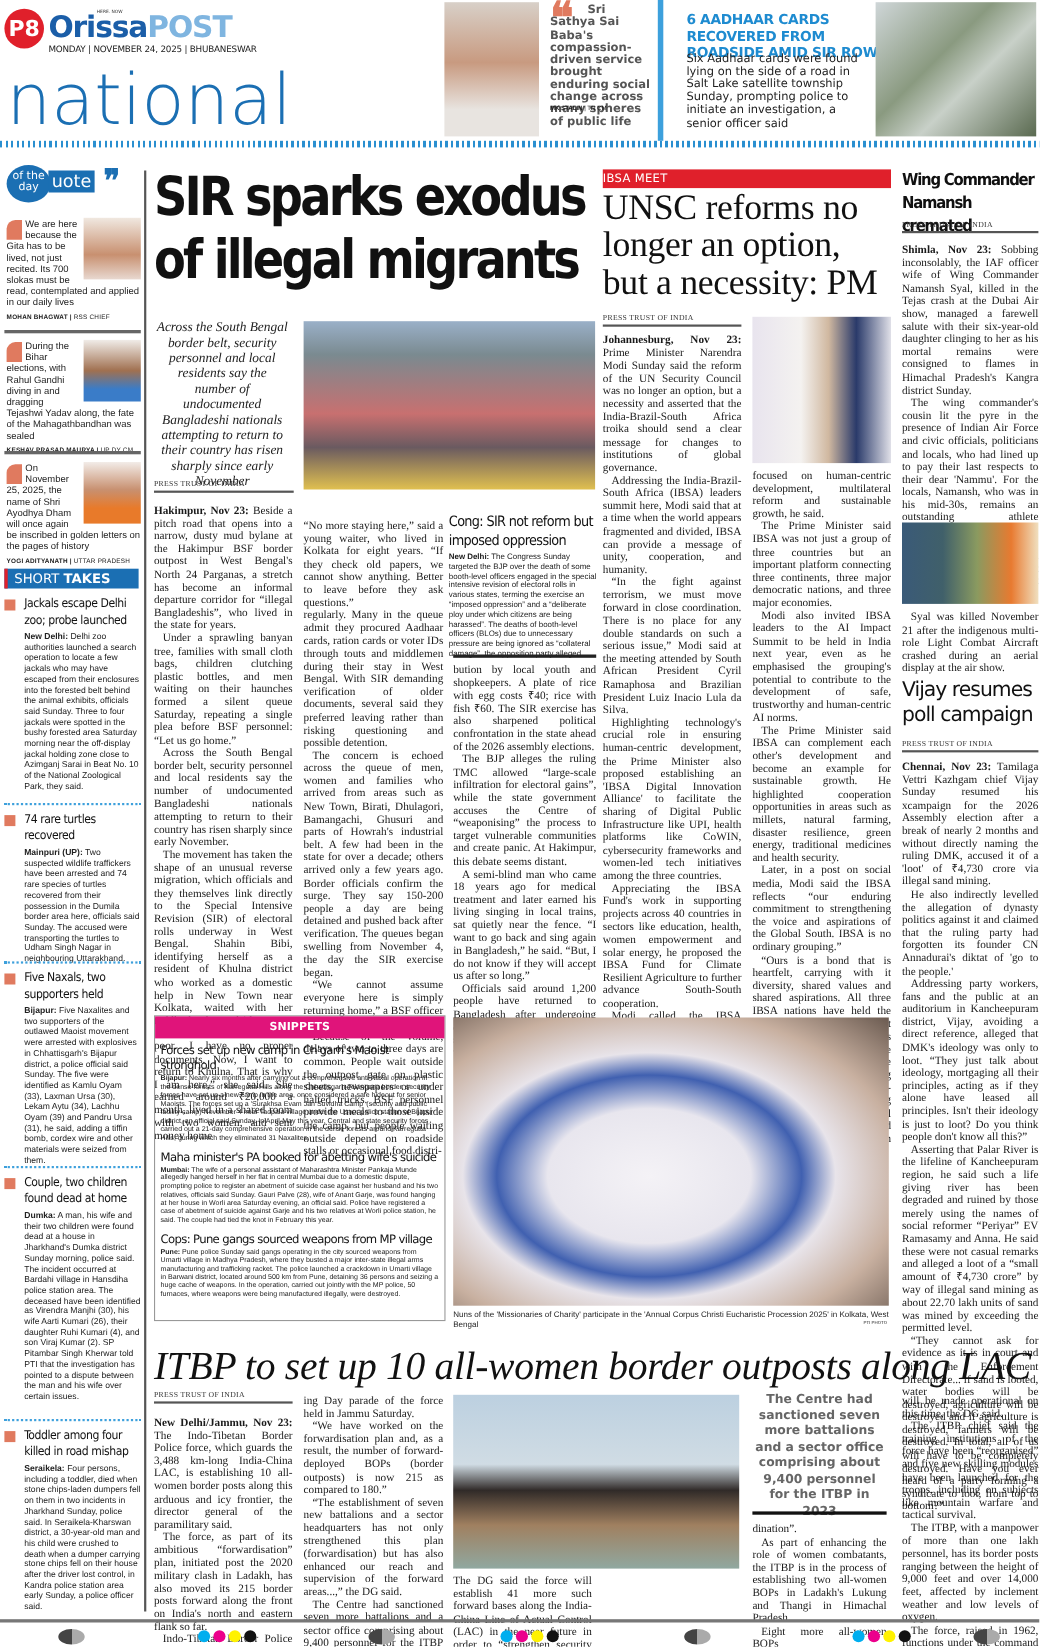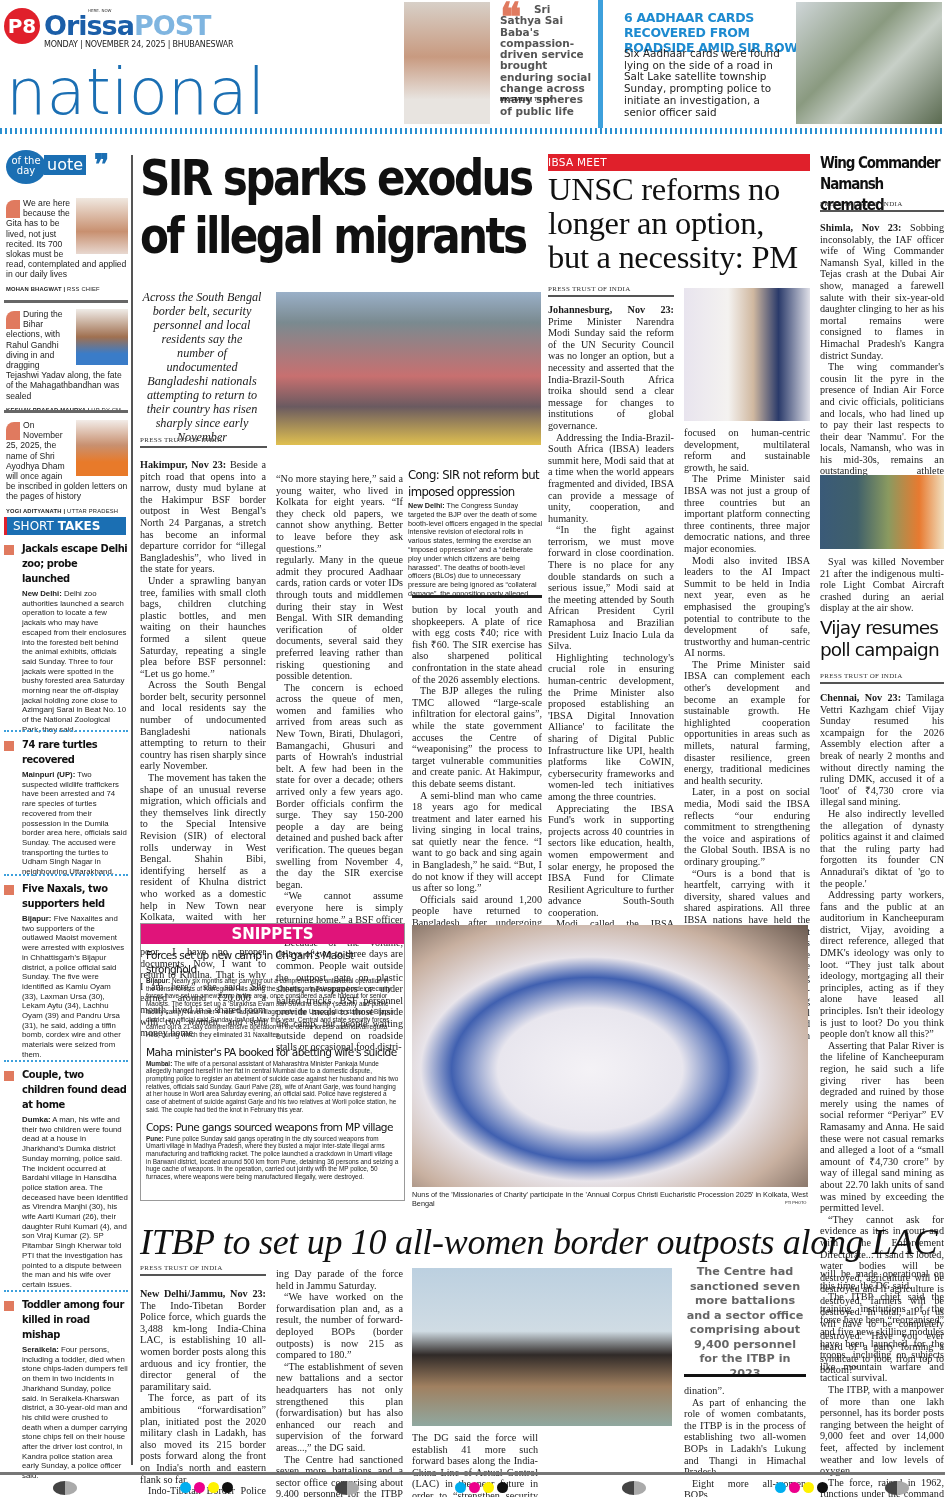--- a/index.html
+++ b/index.html
@@ -29,39 +29,39 @@
   .qitem .mark { float: left; width: 14px; height: 18px; background: #e07a5f; border-radius: 8px 0 0 0; margin: 2px 3px 0 0; }
   .qitem .img { float: right; width: 52px; height: 56px; background: #b08a70; margin-left: 3px; }
   .qitem .who { clear: both; font-size: 5.8px; font-weight: bold; padding-top: 4px; letter-spacing: .2px; }
   .qitem .who span { font-weight: normal; }
   .col-divider { width: 2px; background: #555; position: absolute; }
   .hr-thick { position: absolute; height: 3px; background: #666; }
   
   .st-head { left: 4px; top: 517px; width: 122px; height: 18px; background: #1b6fb3; border-left: 3px solid #e0202b; color: #fff; font-family: "DejaVu Sans", sans-serif; font-size: 12px; line-height: 18px; padding-left: 6px; }
   .st-item { position: absolute; left: 4px; width: 124px; }
   .st-item .sq { position: absolute; left: 0; top: 4px; width: 10px; height: 10px; background: #e07a5f; }
-  .st-item h3 { margin-left: 18px; font-family: "DejaVu Sans", sans-serif; font-weight: bold; font-size: 11px; line-height: 15px; letter-spacing: -.4px; color: #111; font-stretch: condensed; }
+  .st-item h3 { margin-left: 18px; font-family: "DejaVu Sans", sans-serif; font-weight: normal; font-size: 11px; line-height: 15px; letter-spacing: -.4px; color: #111; font-stretch: condensed; }
   .st-item .txt { margin-left: 18px; margin-top: 3px; font-family: "Liberation Sans", sans-serif; font-size: 7.8px; line-height: 9.7px; color: #222; }
   .st-item .txt b { font-weight: bold; }
   .st-sep { position: absolute; left: 4px; width: 124px; border-top: 2px dotted #3da0dc; }
   
   .main-head { left: 140px; top: 150px; width: 405px; font-family: "DejaVu Sans", sans-serif; font-weight: bold; font-size: 49px; line-height: 58px; letter-spacing: -3px; color: #111; transform: scaleX(.86); transform-origin: left; white-space: nowrap; }
   .deck { left: 142px; top: 290px; width: 120px; font-family: "Liberation Serif", serif; font-style: italic; font-size: 12.2px; line-height: 14px; text-align: center; color: #222; }
   .cong-box { left: 408px; top: 466px; width: 135px; }
   .cong-box h3 { font-family: "DejaVu Sans", sans-serif; font-size: 13px; line-height: 17px; letter-spacing: -.6px; font-weight: normal; color: #111; font-stretch: condensed; }
   .cong-box .txt { font-family: "Liberation Sans", sans-serif; font-size: 7.2px; line-height: 8.8px; margin-top: 2px; }
   
   .ibsa-tag { left: 548px; top: 154px; width: 262px; height: 17px; background: #e0202b; color: #fff; text-align: left; font-family: "DejaVu Sans", sans-serif; font-size: 10.5px; line-height: 17px; letter-spacing: .3px; }
   .ibsa-head { left: 548px; top: 172px; width: 262px; font-family: "Liberation Serif", serif; font-size: 32.5px; line-height: 34px; letter-spacing: -.3px; color: #111; }
   
   .wing-head { left: 820px; top: 153px; width: 124px; font-family: "DejaVu Sans", sans-serif; font-weight: bold; font-size: 15px; line-height: 21px; letter-spacing: -1.1px; color: #111; font-stretch: condensed; }
   .vijay-head { left: 820px; top: 617px; width: 124px; font-family: "DejaVu Sans", sans-serif; font-size: 18.5px; line-height: 22px; letter-spacing: -.9px; color: #111; }
   
   .snip { left: 140px; top: 923px; width: 265px; height: 278px; border: 1px solid #999; }
-  .snip-head { height: 20px; background: #e0147a; color: #fff; text-align: center; font-family: "DejaVu Sans", sans-serif; font-weight: bold; font-size: 15px; line-height: 20px; }
+  .snip-head { height: 20px; background: #e0147a; color: #fff; text-align: center; font-family: "DejaVu Sans", sans-serif; font-weight: bold; font-size: 10px; line-height: 20px; }
   .snip h4 { font-family: "DejaVu Sans", sans-serif; font-weight: normal; font-size: 10.6px; line-height: 14px; letter-spacing: -.6px; margin: 4px 5px 1px; color: #111; }
   .snip .txt { font-family: "Liberation Sans", sans-serif; font-size: 6.4px; line-height: 7.7px; margin: 0 5px 6px; color: #222; }
   .caption { font-family: "Liberation Sans", sans-serif; font-size: 7.3px; line-height: 9px; color: #222; }
   
   .itbp-head { left: 140px; top: 1222px; width: 805px; font-family: "Liberation Serif", serif; font-style: italic; font-size: 36px; line-height: 40px; letter-spacing: -.3px; color: #111; white-space: nowrap; }
   .pull { left: 684px; top: 1265px; width: 122px; text-align: center; font-family: "DejaVu Sans", sans-serif; font-weight: bold; font-size: 11.2px; line-height: 14.5px; color: #666; }
   .pull-rule { left: 684px; top: 1374px; width: 122px; height: 3px; background: #111; }
   .reg-dots { position: absolute; display: flex; gap: 3px; }
   .reg-dots i { width: 11px; height: 11px; border-radius: 50%; display: block; }
   .reg-mark { position: absolute; width: 24px; height: 14px; border-radius: 50%; background: linear-gradient(90deg, #444 50%, #aaa 50%); }

